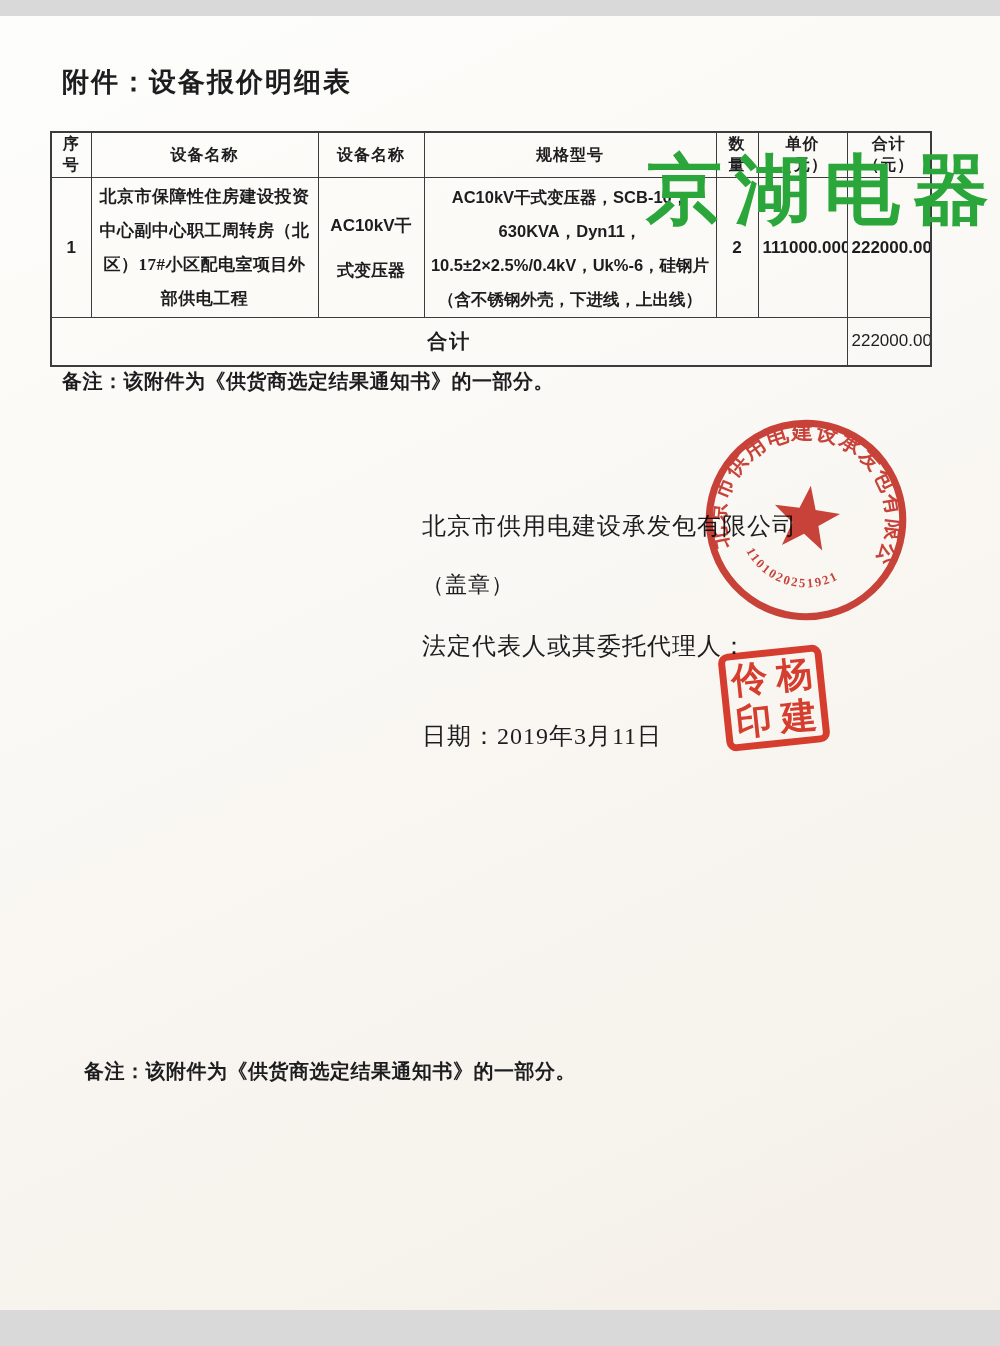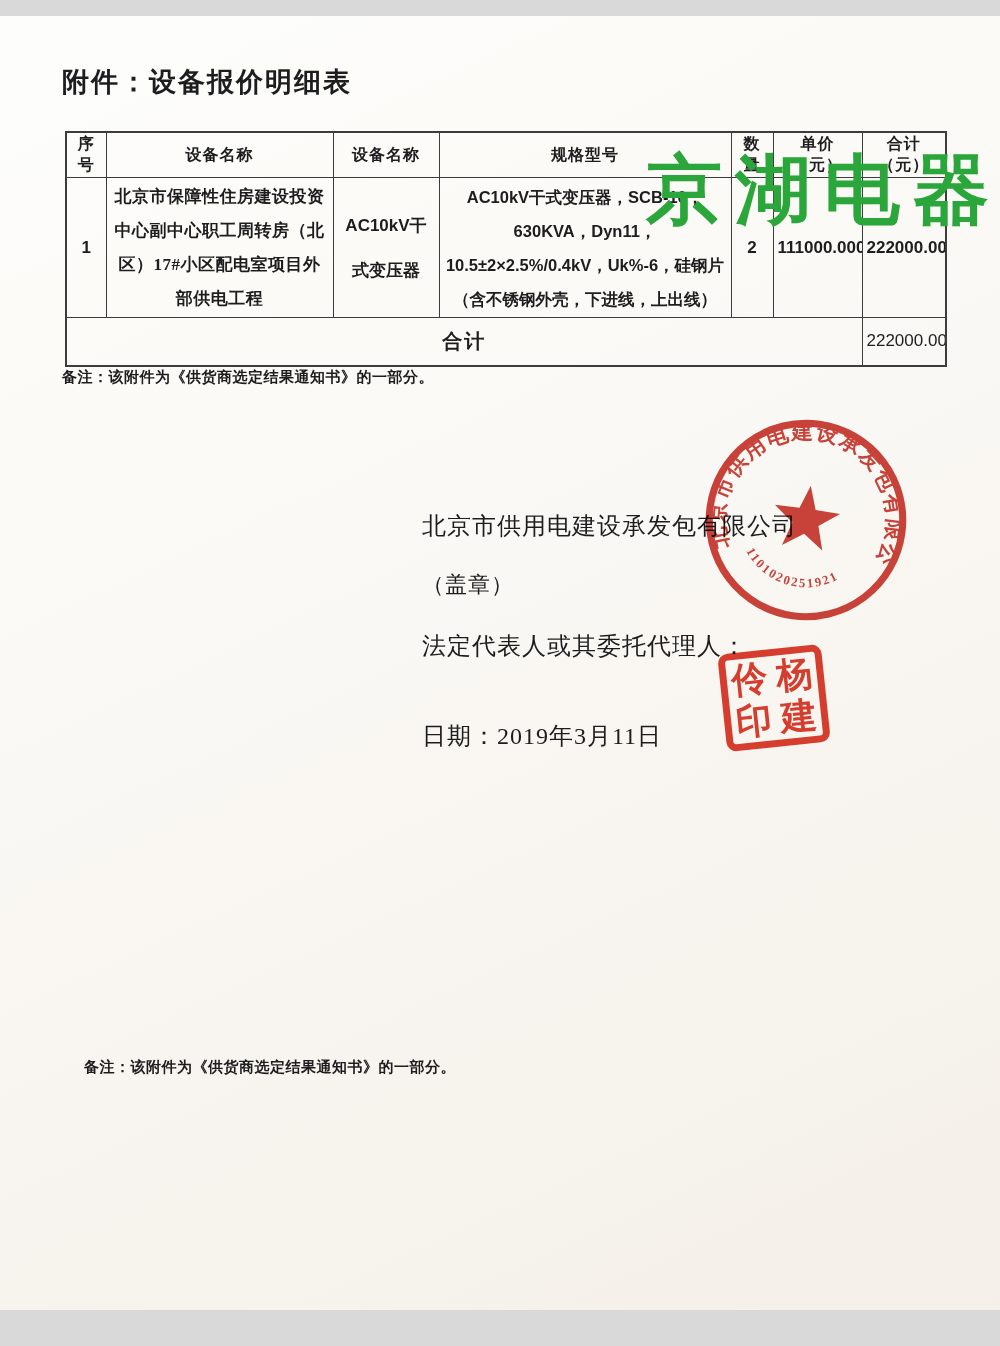--- a/index.html
+++ b/index.html
@@ -11,42 +11,42 @@
     background:linear-gradient(155deg,#fdfdfb 0%,#faf8f4 45%,#f4efe8 100%);
     font-family:"Liberation Serif","DejaVu Serif",serif;
     color:var(--ink,#1d1d1f);
   }
   
   .doc-title{
     position:absolute;left:62px;top:48px;margin:0;
     font-size:27px;font-weight:700;letter-spacing:2px;
   }
   
-  .tbl-wrap{position:absolute;left:65px;top:115px;width:880px;}
+  .tbl-wrap{position:absolute;left:50px;top:115px;width:880px;}
   table.quote{
     width:880px;border-collapse:collapse;table-layout:fixed;
     border:2.5px solid var(--table_line,#3c3c3c);
   }
   table.quote th,table.quote td{
     border:1.8px solid var(--table_line,#3c3c3c);
     text-align:center;vertical-align:middle;
     padding:1px 4px;overflow:hidden;
   }
   table.quote th{font-size:16px;font-weight:700;height:33px;letter-spacing:1px;}
   tr.item-row{height:140px;}
   td.c-no{font-family:"Liberation Sans","DejaVu Sans",sans-serif;font-size:17px;font-weight:700;}
   td.c-project{font-size:17px;font-weight:600;line-height:34px;letter-spacing:.5px;}
   td.c-equip{font-family:"Liberation Sans","DejaVu Sans",sans-serif;font-size:17px;font-weight:700;line-height:45px;}
   td.c-spec{font-family:"Liberation Sans","DejaVu Sans",sans-serif;font-size:16.5px;font-weight:700;line-height:34px;}
   td.c-num{font-family:"Liberation Sans","DejaVu Sans",sans-serif;font-size:17px;font-weight:700;padding:1px 1px;}
   tr.sum-row{height:48px;}
   td.c-sumlabel{font-size:20px;font-weight:700;letter-spacing:2px;}
   td.c-sumvalue{font-family:"Liberation Sans","DejaVu Sans",sans-serif;font-size:17px;font-weight:400;}
   
-  .remark{position:absolute;margin:0;font-size:15px;font-weight:700;letter-spacing:.5px;}
+  .remark{position:absolute;margin:0;font-size:20px;font-weight:700;letter-spacing:.5px;}
   .remark-top{left:62px;top:352px;}
   .remark-bottom{left:84px;top:1042px;}
   
   .sig-line{position:absolute;left:422px;margin:0;font-size:24px;font-weight:500;letter-spacing:1px;}
   .sig-company{top:494px;}
   .sig-stamp-note{top:554px;font-size:22px;}
   .sig-legal{top:614px;text-align:center;}
   .sig-date{top:704px;}
   
   .watermark{

